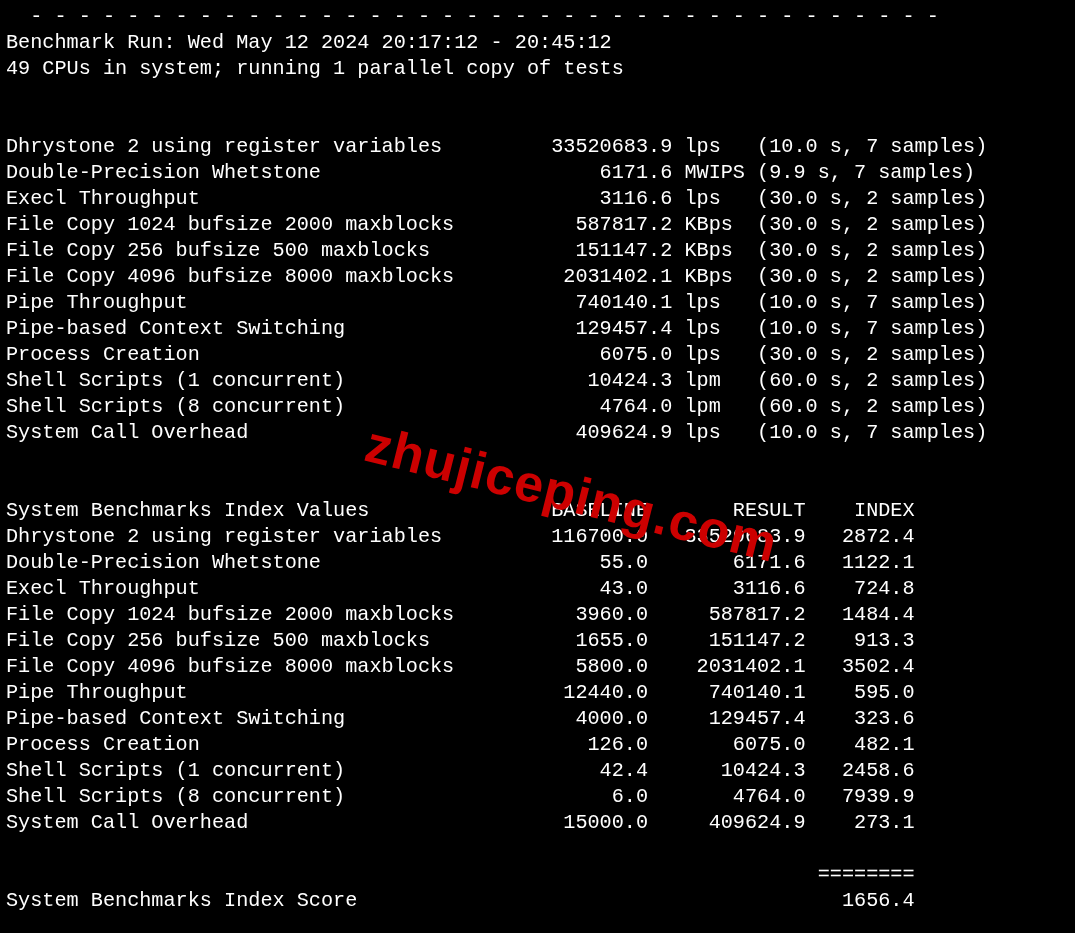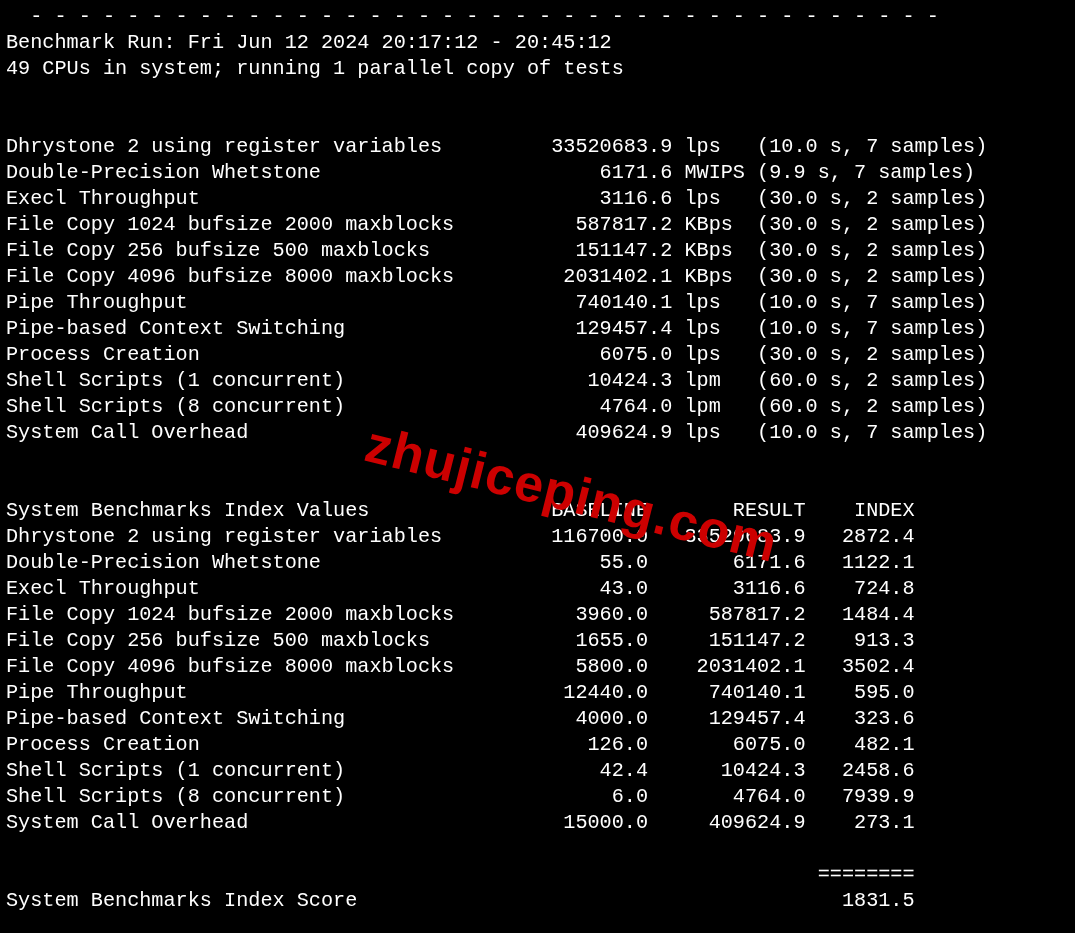--- a/index.html
+++ b/index.html
@@ -33,21 +33,21 @@
     transform-origin:left top;
     letter-spacing:1px;
     pointer-events:none;
     user-select:none;
   }
 </style>
 </head>
 <body>
 
 <div class="terminal"><span>  - - - - - - - - - - - - - - - - - - - - - - - - - - - - - - - - - - - - - -</span>
-<span>Benchmark Run: Fri Jun 12 2024 20:17:12 - 20:45:12</span>
+<span>Benchmark Run: Wed May 12 2024 20:17:12 - 20:45:12</span>
 <span>49 CPUs in system; running 1 parallel copy of tests</span>
 
 <span id="tests-block">
 Dhrystone 2 using register variables         33520683.9 lps   (10.0 s, 7 samples)
 Double-Precision Whetstone                       6171.6 MWIPS (9.9 s, 7 samples)
 Execl Throughput                                 3116.6 lps   (30.0 s, 2 samples)
 File Copy 1024 bufsize 2000 maxblocks          587817.2 KBps  (30.0 s, 2 samples)
 File Copy 256 bufsize 500 maxblocks            151147.2 KBps  (30.0 s, 2 samples)
 File Copy 4096 bufsize 8000 maxblocks         2031402.1 KBps  (30.0 s, 2 samples)
 Pipe Throughput                                740140.1 lps   (10.0 s, 7 samples)
@@ -66,14 +66,14 @@
 File Copy 256 bufsize 500 maxblocks            1655.0     151147.2    913.3
 File Copy 4096 bufsize 8000 maxblocks          5800.0    2031402.1   3502.4
 Pipe Throughput                               12440.0     740140.1    595.0
 Pipe-based Context Switching                   4000.0     129457.4    323.6
 Process Creation                                126.0       6075.0    482.1
 Shell Scripts (1 concurrent)                     42.4      10424.3   2458.6
 Shell Scripts (8 concurrent)                      6.0       4764.0   7939.9
 System Call Overhead                          15000.0     409624.9    273.1
 </span>
 <span>                                                                   ========</span>
-<span id="score-line">System Benchmarks Index Score                                        1831.5</span>
+<span id="score-line">System Benchmarks Index Score                                        1656.4</span>
 <div class="watermark">zhujiceping.com</div></div>
 
 </body></html>

